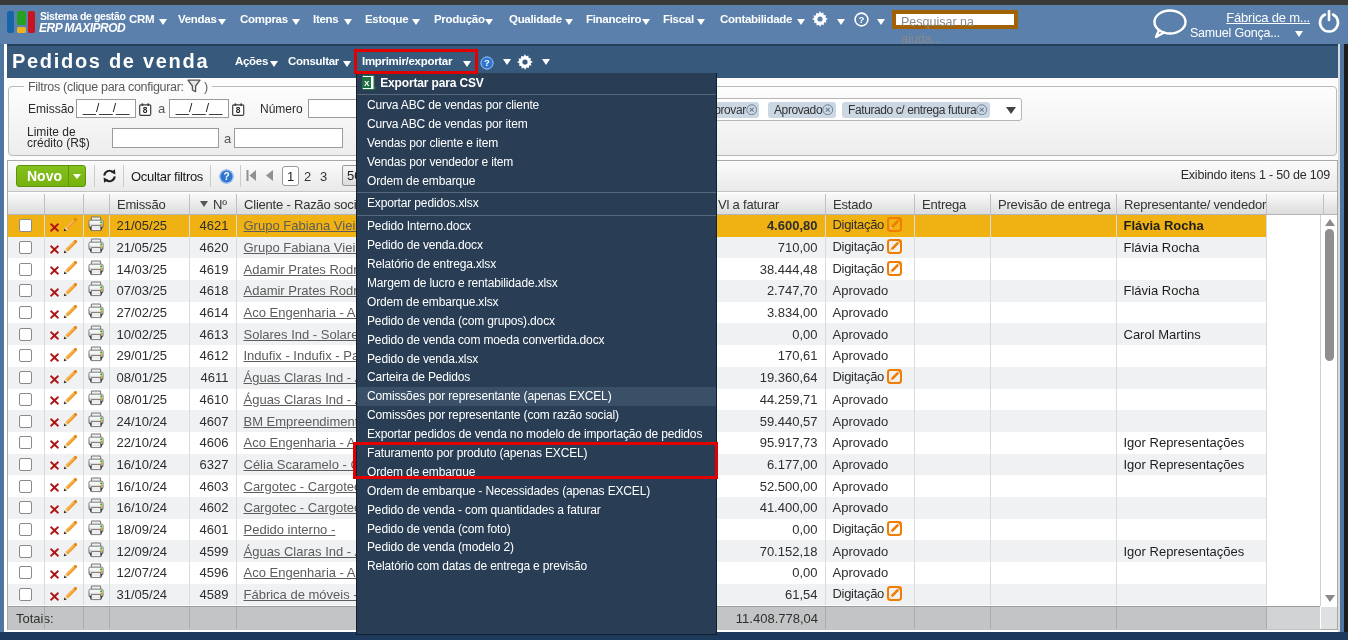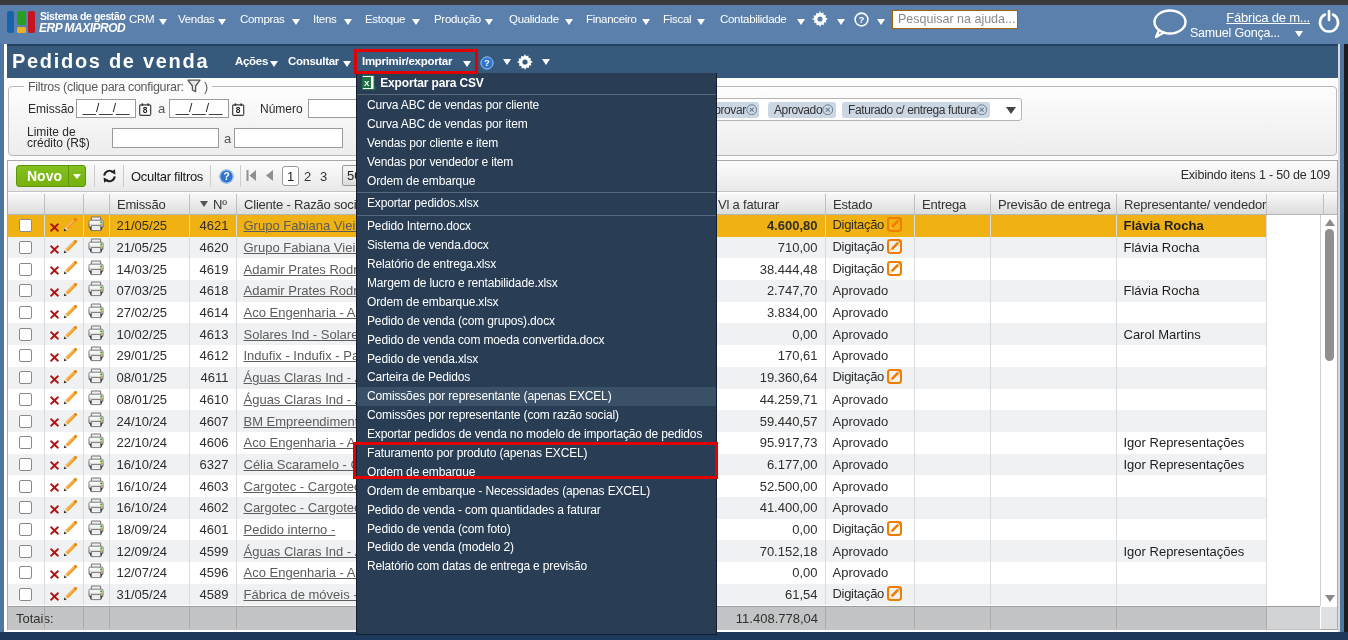--- a/index.html
+++ b/index.html
@@ -1,17 +1,17 @@
 <!DOCTYPE html>
 <html><head><meta charset="utf-8"><title>Pedidos de venda</title><style>
 *{margin:0;padding:0;box-sizing:border-box}
 body{width:1348px;height:640px;overflow:hidden;font-family:"Liberation Sans",sans-serif;background:#fff;position:relative}
 #page{position:absolute;left:0;top:0;width:1348px;height:640px;background:#fff}
 .abs{position:absolute}
-.tm{position:absolute;top:13px;color:#fff;font-size:11.5px;font-weight:normal;letter-spacing:-.3px}
+.tm{position:absolute;top:13px;color:#fff;font-size:11.5px;font-weight:bold;letter-spacing:-.3px}
 .tt{position:absolute;top:9px;color:#fff;font-size:11.5px;font-weight:bold;letter-spacing:-.3px}
 table.grid{border-collapse:collapse;table-layout:fixed;font-size:13px;color:#2e2e2e}
 table.grid td{height:21.7px;padding:0 7px;vertical-align:middle;border-right:1px solid #d9dcde;overflow:hidden;white-space:nowrap}
 tr.odd td{background:#fff}
 tr.even td{background:#f0f1f3}
 tr.sel td{background:#f0b112}
 td.r{text-align:right}
 a.cl{color:#5c5c5c;text-decoration:underline}
 .mi{height:18.9px;line-height:18.9px;padding-left:10px;color:#fff;font-size:12px;letter-spacing:-.15px;white-space:nowrap}
 .msep{border-top:1px solid #55687e;margin:1.5px 0}
@@ -57,21 +57,21 @@
 <div class="abs" style="left:812px;top:11px"><svg width="16" height="16" viewBox="0 0 16 16">
         <path fill="#fff" d="M8 0l1 2.2 2.4-.6.2 2.4 2.4.2-.6 2.4L16 8l-2.2 1 .6 2.4-2.4.2-.2 2.4-2.4-.6L8 16l-1-2.2-2.4.6-.2-2.4-2.4-.2.6-2.4L0 8l2.2-1-.6-2.4 2.4-.2.2-2.4 2.4.6z"></path>
         <circle cx="8" cy="8" r="2.6" fill="#5a80ab"></circle>
       </svg></div>
 <div style="position:absolute;left:837px;top:19px;width:0;height:0;border-left:4.5px solid transparent;border-right:4.5px solid transparent;border-top:6px solid #fff"></div>
 <div class="abs" style="left:854px;top:12px"><svg width="15" height="15" viewBox="0 0 15 15">
         <circle cx="7.5" cy="7.5" r="6.4" fill="none" stroke="#fff" stroke-width="1.6"></circle>
         <text x="7.5" y="11" font-size="9.5" font-weight="bold" fill="#fff" text-anchor="middle" font-family="Liberation Sans,sans-serif">?</text>
       </svg></div>
 <div style="position:absolute;left:877px;top:19px;width:0;height:0;border-left:4.5px solid transparent;border-right:4.5px solid transparent;border-top:6px solid #fff"></div>
-<div class="abs" style="left:892px;top:10px;width:126px;height:19px;background:#fff;border:1px solid #a16207;color:#8a8a8a;font-size:12.5px;line-height:17px;padding-left:5px">Pesquisar na ajuda...</div>
+<div class="abs" style="left:892px;top:10px;width:126px;height:19px;background:#fff;border:4px solid #a16207;color:#8a8a8a;font-size:12.5px;line-height:17px;padding-left:5px">Pesquisar na ajuda...</div>
 <div class="abs" style="left:1151px;top:9px"><svg width="36" height="30" viewBox="0 0 36 30">
         <ellipse cx="19" cy="13" rx="15.5" ry="11.5" fill="none" stroke="#fff" stroke-width="2.4"></ellipse>
         <path d="M8.5 20 5 28l9-5" fill="none" stroke="#fff" stroke-width="2.4" stroke-linejoin="round"></path>
       </svg></div>
 <div class="abs" style="left:1225px;top:10px;width:85px;text-align:right;color:#fff;font-size:13px;text-decoration:underline;letter-spacing:-.2px">Fábrica de m...</div>
 <div class="abs" style="left:1182px;top:26px;width:106px;text-align:center;color:#fff;font-size:12.5px;letter-spacing:-.2px">Samuel Gonça...</div>
 <div style="position:absolute;left:1295px;top:31px;width:0;height:0;border-left:4.5px solid transparent;border-right:4.5px solid transparent;border-top:6px solid #fff"></div>
 <div class="abs" style="left:1317px;top:10px"><svg width="24" height="24" viewBox="0 0 24 24">
         <path d="M8 4.5a9 9 0 1 0 8 0" fill="none" stroke="#fff" stroke-width="2.6" stroke-linecap="round"></path>
         <line x1="12" y1="1" x2="12" y2="10" stroke="#fff" stroke-width="2.6" stroke-linecap="round"></line>
@@ -856,21 +856,21 @@
 <div class="msep1"></div>
 <div class="mi" style="">Curva ABC de vendas por cliente</div>
 <div class="mi" style="">Curva ABC de vendas por item</div>
 <div class="mi" style="">Vendas por cliente e item</div>
 <div class="mi" style="">Vendas por vendedor e item</div>
 <div class="mi" style="">Ordem de embarque</div>
 <div class="msep"></div>
 <div class="mi" style="">Exportar pedidos.xlsx</div>
 <div class="msep"></div>
 <div class="mi" style="">Pedido Interno.docx</div>
-<div class="mi" style="">Sistema de venda.docx</div>
+<div class="mi" style="">Pedido de venda.docx</div>
 <div class="mi" style="">Relatório de entrega.xlsx</div>
 <div class="mi" style="">Margem de lucro e rentabilidade.xlsx</div>
 <div class="mi" style="">Ordem de embarque.xlsx</div>
 <div class="mi" style="">Pedido de venda (com grupos).docx</div>
 <div class="mi" style="">Pedido de venda com moeda convertida.docx</div>
 <div class="mi" style="">Pedido de venda.xlsx</div>
 <div class="mi" style="">Carteira de Pedidos</div>
 <div class="mi" style="background:#3a5066;">Comissões por representante (apenas EXCEL)</div>
 <div class="mi" style="">Comissões por representante (com razão social)</div>
 <div class="mi" style="">Exportar pedidos de venda no modelo de importação de pedidos</div>

